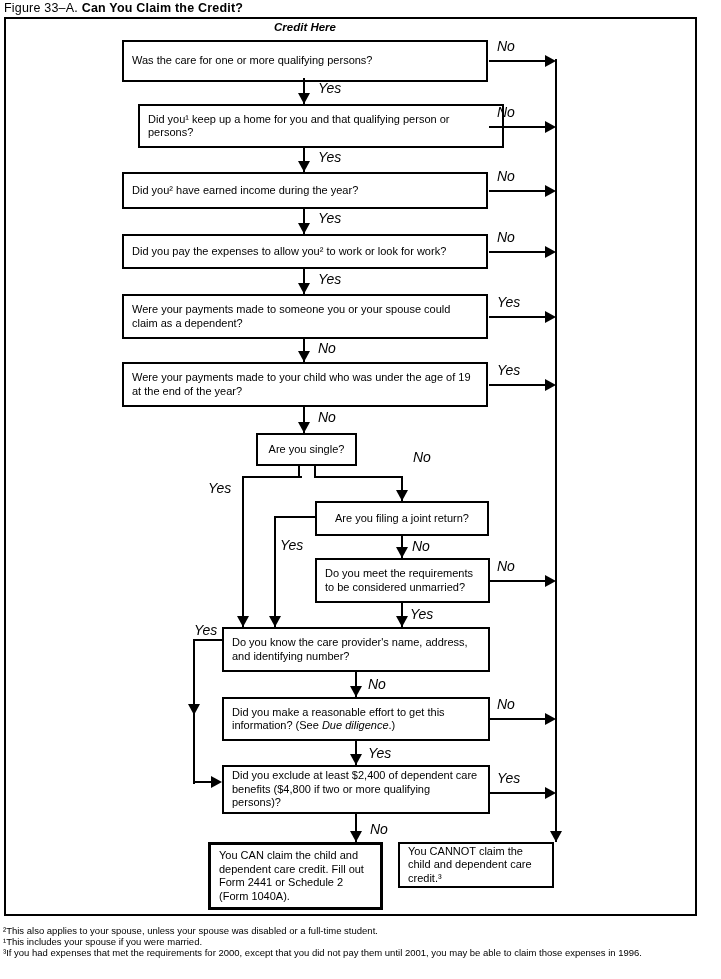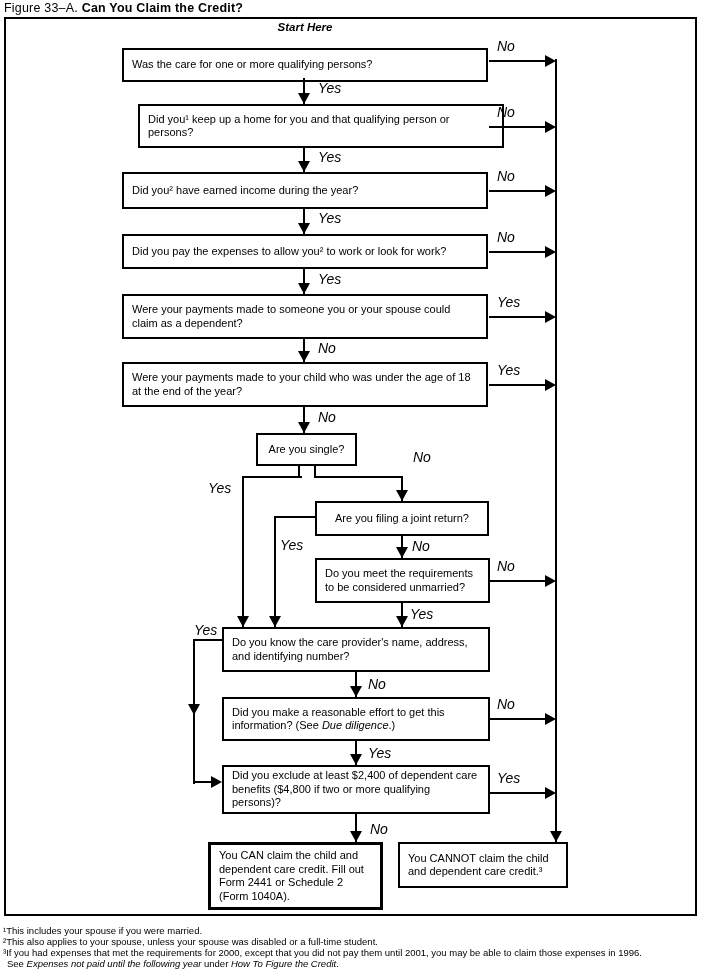--- a/index.html
+++ b/index.html
@@ -28,39 +28,39 @@
 <body>
 
 <div class="page">
 
   <div class="fig-title">
     <span>Figure 33–A.</span>
     <b>Can You Claim the Credit?</b>
   </div>
 
   <div class="frame"></div>
-  <div class="start">Start Here</div>
+  <div class="start">Credit Here</div>
 
-  <div class="box" style="left:122px;top:48px;width:366px;height:34px">
+  <div class="box" style="left:122px;top:40px;width:366px;height:42px">
     <span>Was the care for one or more qualifying persons?</span>
     </div>
   <div class="box" style="left:138px;top:104px;width:366px;height:44px">
     <span>Did you¹ keep up a home for you and that qualifying person or persons?</span>
     </div>
   <div class="box" style="left:122px;top:172px;width:366px;height:37px">
     <span>Did you² have earned income during the year?</span>
     </div>
   <div class="box" style="left:122px;top:294px;width:366px;height:45px">
     <span>Were your payments made to someone you or your spouse could claim as a dependent?</span>
     </div>
   <div class="box" style="left:122px;top:234px;width:366px;height:35px">
     <span>Did you pay the expenses to allow you² to work or look for work?</span>
     </div>
   <div class="box" style="left:122px;top:362px;width:366px;height:45px">
-    <span>Were your payments made to your child who was under the age of 18 at the end of the year?</span>
+    <span>Were your payments made to your child who was under the age of 19 at the end of the year?</span>
     </div>
   <div class="box center" style="left:256px;top:433px;width:101px;height:33px">
     <span>Are you single?</span>
     </div>
   <div class="box center" style="left:315px;top:501px;width:174px;height:35px">
     <span>Are you filing a joint return?</span>
     </div>
   <div class="box" style="left:315px;top:558px;width:175px;height:45px">
     <span>Do you meet the requirements to be considered unmarried?</span>
     </div>
@@ -69,21 +69,21 @@
     </div>
   <div class="box" style="left:222px;top:627px;width:268px;height:45px">
     <span>Do you know the care provider's name, address, and identifying number?</span>
     </div>
   <div class="box" style="left:222px;top:765px;width:268px;height:49px">
     <span>Did you exclude at least $2,400 of dependent care benefits ($4,800 if two or more qualifying persons)?</span>
     </div>
   <div class="box thick" style="left:208px;top:842px;width:175px;height:68px">
     <span>You CAN claim the child and dependent care credit. Fill out Form 2441 or Schedule 2 (Form 1040A).</span>
     </div>
-  <div class="box thick" style="left:398px;top:842px;width:170px;height:46px;border-width:2px">
+  <div class="box thick" style="left:398px;top:842px;width:156px;height:46px;border-width:2px">
     <span>You CANNOT claim the child and dependent care credit.³</span>
     </div>
 
   <div class="vline" style="left:303px;top:78px;width:2px;height:26px"></div>
   <div class="head-down" style="left:298px;top:93px"></div>
   <div class="lbl" style="left:318px;top:82px">Yes</div>
 
   <div class="vline" style="left:303px;top:148px;width:2px;height:24px"></div>
   <div class="head-down" style="left:298px;top:161px"></div>
   <div class="lbl" style="left:318px;top:151px">Yes</div>
@@ -177,19 +177,18 @@
   <div class="head-down" style="left:350px;top:686px"></div>
   <div class="lbl" style="left:368px;top:678px">No</div>
   <div class="vline" style="left:355px;top:741px;width:2px;height:24px"></div>
   <div class="head-down" style="left:350px;top:754px"></div>
   <div class="lbl" style="left:368px;top:747px">Yes</div>
   <div class="vline" style="left:355px;top:814px;width:2px;height:28px"></div>
   <div class="head-down" style="left:350px;top:831px"></div>
   <div class="lbl" style="left:370px;top:823px">No</div>
 
   <div class="footnotes">
+    <div>²This also applies to your spouse, unless your spouse was disabled or a full-time student.</div>
     <div>¹This includes your spouse if you were married.</div>
-    <div>²This also applies to your spouse, unless your spouse was disabled or a full-time student.</div>
     <div>³If you had expenses that met the requirements for 2000, except that you did not pay them until 2001, you may be able to claim those expenses in 1996.</div>
-    <div class="fn-indent"><span>See </span><span class="it">Expenses not paid until the following year</span><span> under </span><span class="it">How To Figure the Credit</span><span>.</span></div>
   </div>
 
 </div>
 
 </body></html>

